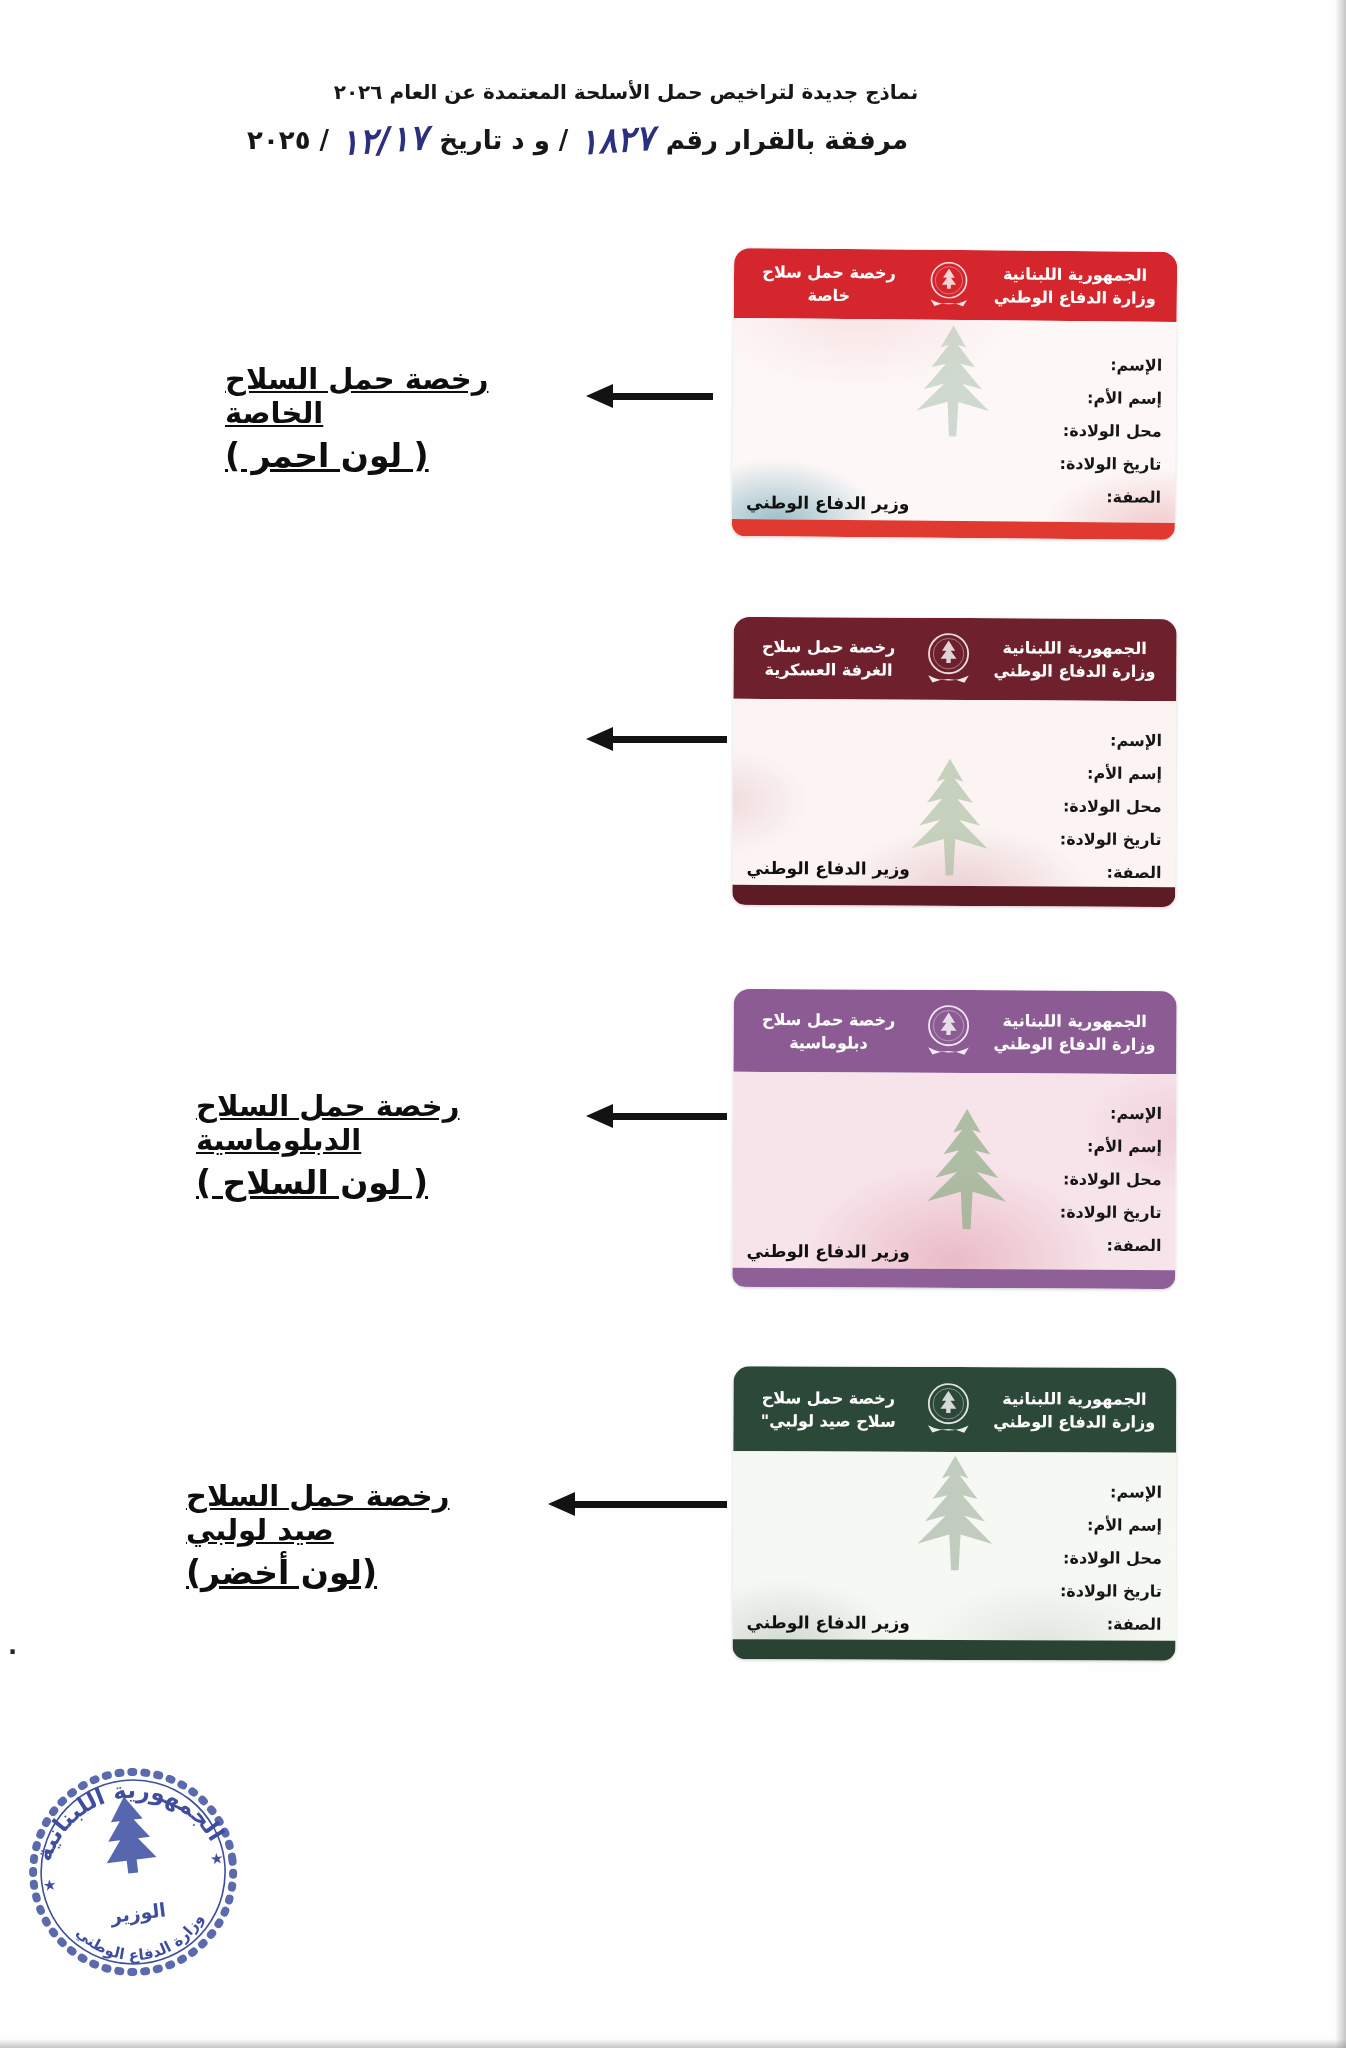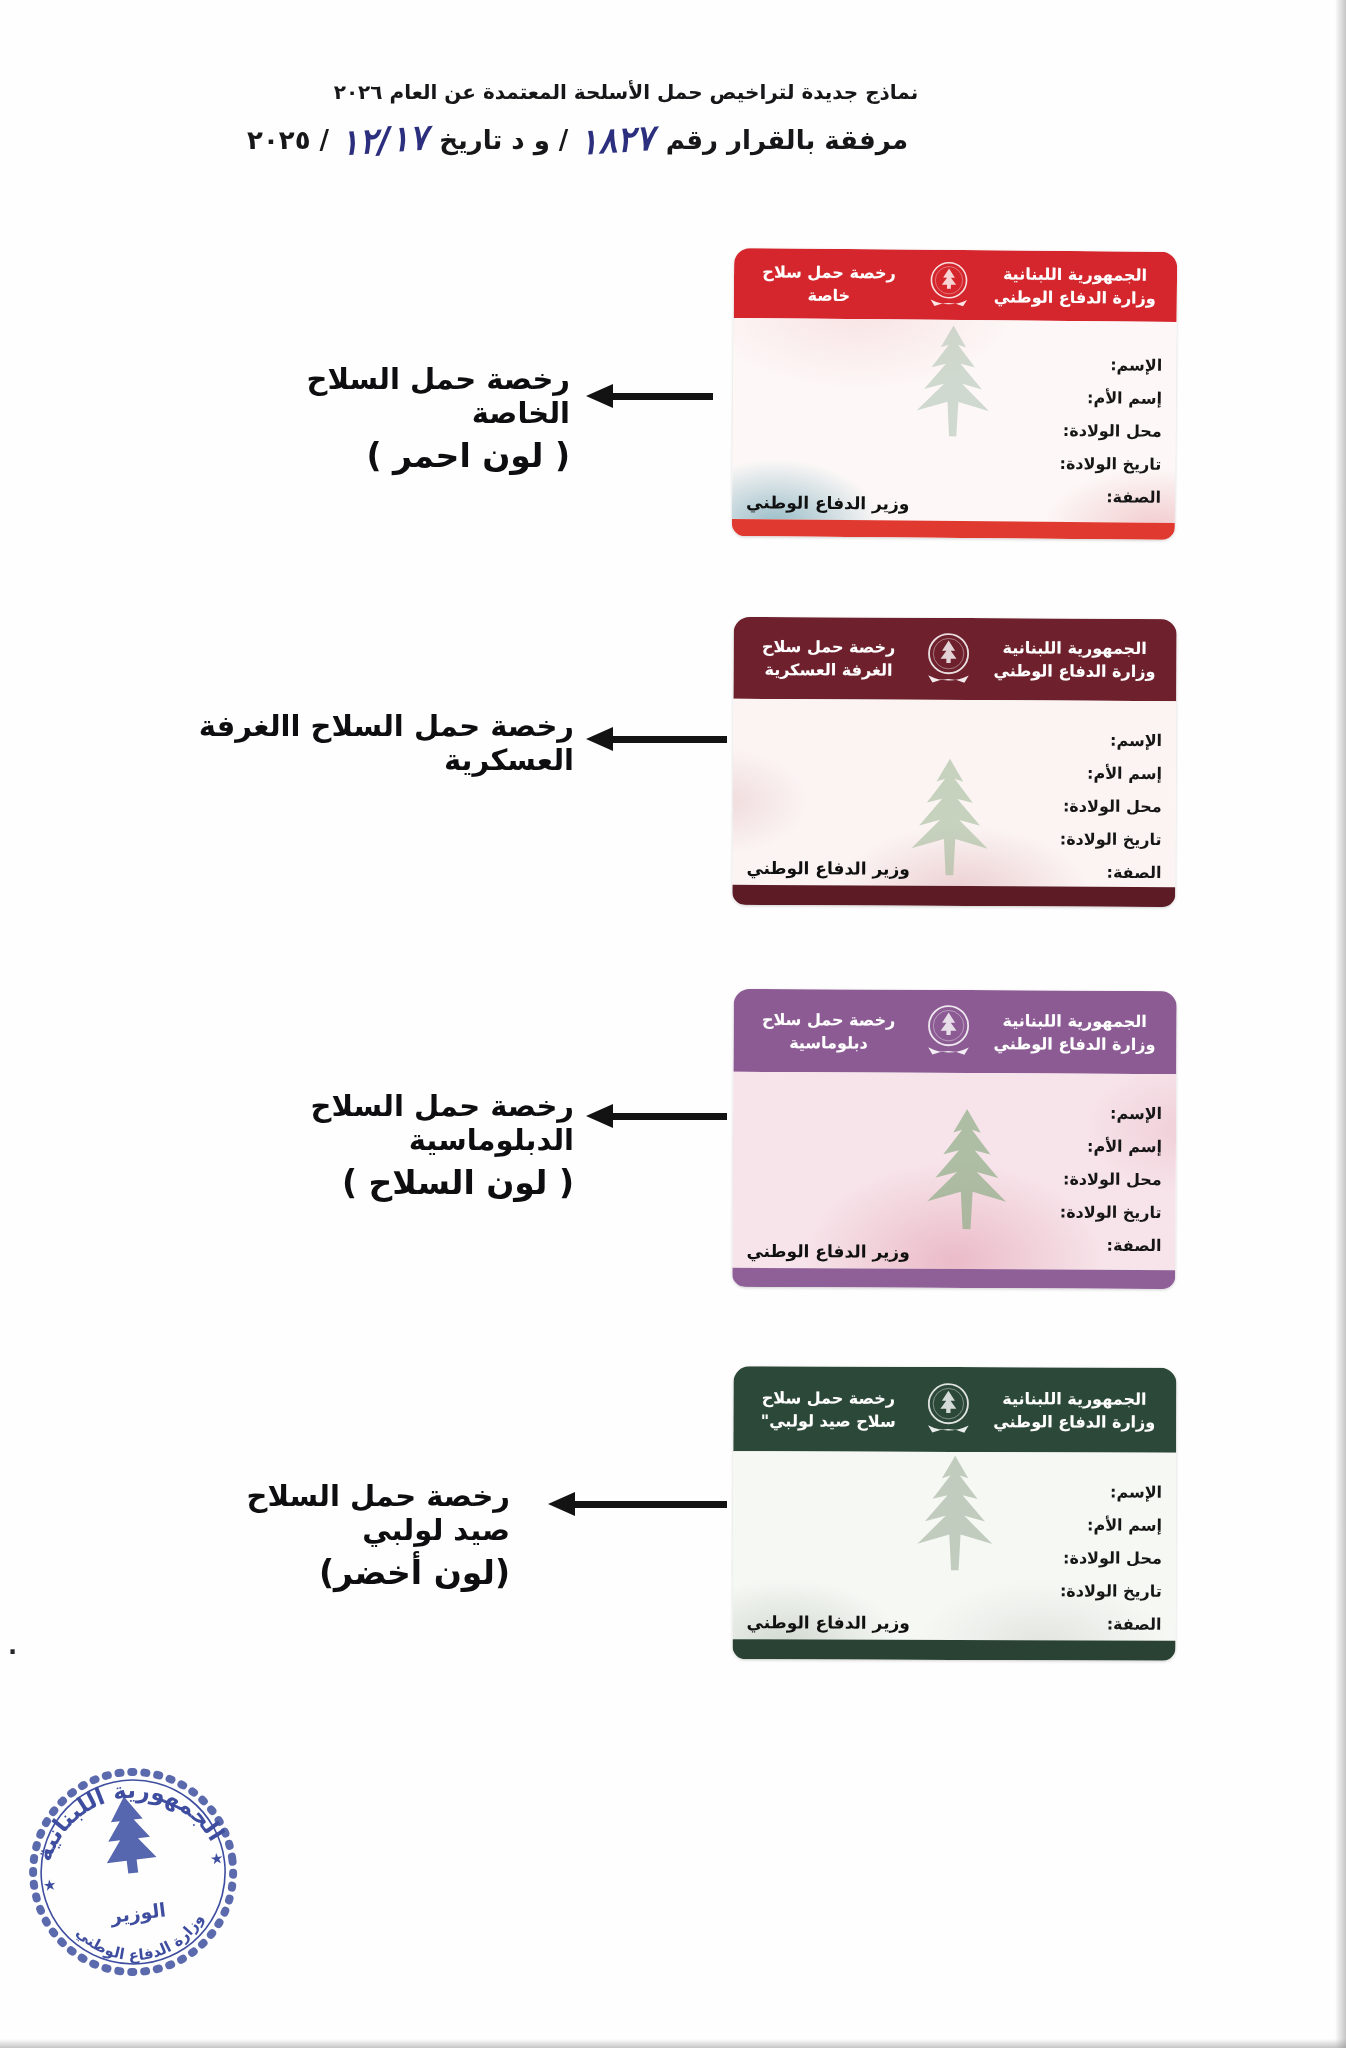--- a/index.html
+++ b/index.html
@@ -24,21 +24,21 @@
   .decree-line {
     position:absolute; left:278px; top:117px; width:630px; direction:rtl;
     text-align:center; font-size:26px; font-weight:bold; color:#17171a; white-space:nowrap;
   }
   .hand {
     color:#2b2f7e; font-size:35px; font-style:italic; font-weight:bold;
     display:inline-block; transform:rotate(-4deg); position:relative; top:3px; padding:0 2px;
   }
 
   
-  .annotation { position:absolute; direction:rtl; text-align:right; color:#0e0e10; font-weight:bold; }
+  .annotation { position:absolute; direction:rtl; text-align:left; color:#0e0e10; font-weight:bold;text-decoration:underline; }
   .annotation .l1 { font-size:29px; }
   .annotation .l2 { font-size:33px; margin-top:6px; }
   .a1 { left:225px; top:362px; width:345px; }
   .a2 { left:136px; top:709px; width:438px; }
   .a3 { left:196px; top:1089px; width:378px; }
   .a4 { left:186px; top:1479px; width:324px; }
 
   
   .arrow { position:absolute; height:0; }
   .arrow .head {
@@ -137,21 +137,20 @@
     <span>/ و د  تاريخ</span>
     <span class="hand">١٢/١٧</span>
     <span>/ ٢٠٢٥</span>
   </div>
 
   <div class="annotation a1">
     <div class="l1">رخصة حمل السلاح الخاصة</div>
     <div class="l2">( لون احمر )</div>
   </div>
   <div class="annotation a2">
-    <div class="l1">رخصة حمل السلاح االغرفة العسكرية</div>
   </div>
   <div class="annotation a3">
     <div class="l1">رخصة حمل السلاح الدبلوماسية</div>
     <div class="l2">( لون السلاح )</div>
   </div>
   <div class="annotation a4">
     <div class="l1">رخصة حمل السلاح صيد لولبي</div>
     <div class="l2">(لون أخضر)</div>
   </div>
 

